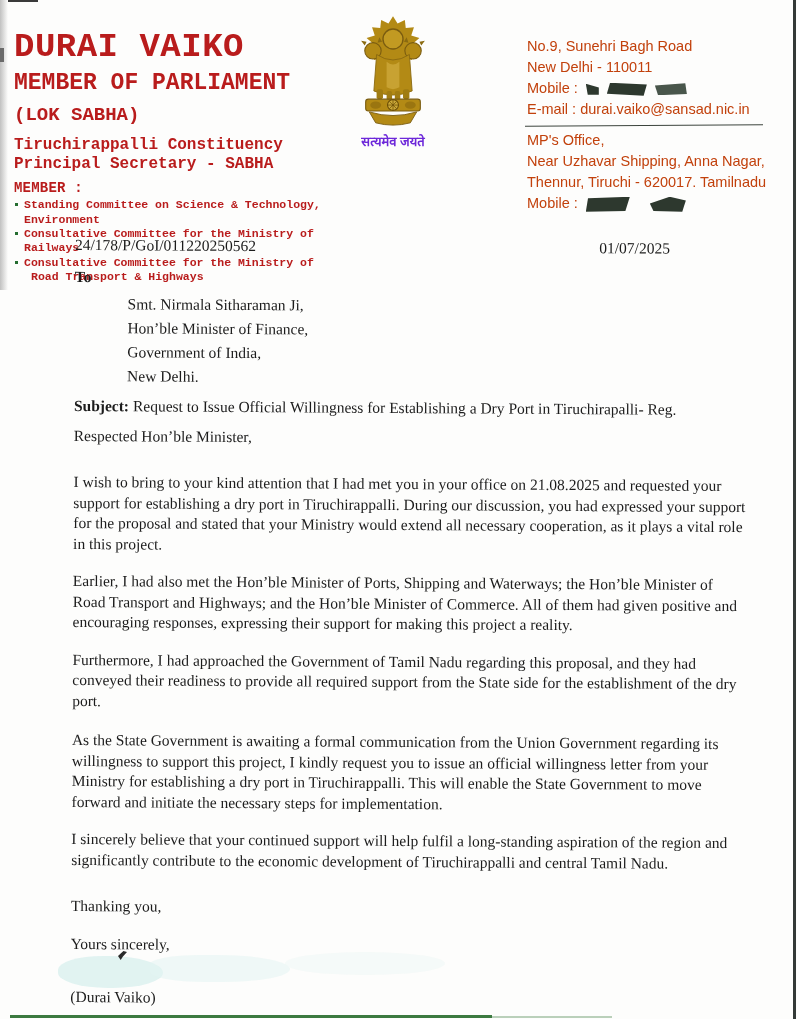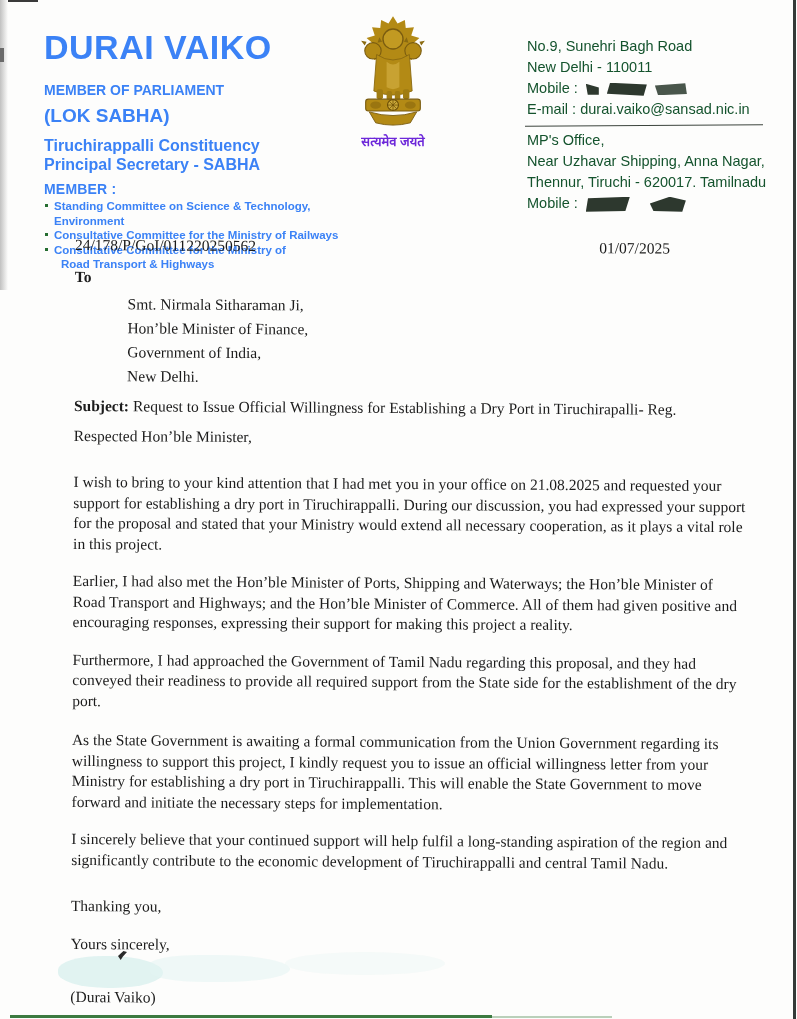--- a/index.html
+++ b/index.html
@@ -8,36 +8,36 @@
     position: relative;
     width: 797px; height: 1019px;
     margin: 0 auto;
     background: #fdfdfc;
     overflow: hidden;
     font-family: "Liberation Sans", sans-serif;
     color: #1f1f1f;
   }
 
   
-  .lh-left { position: absolute; left: 44px; top: 30px; width: 330px; color: #3b82f6; }
+  .lh-left { position: absolute; left: 14px; top: 30px; width: 330px; color: #b91c1c; font-family: Liberation Mono, monospace; }
   .mp-name { font-size: 34px; font-weight: bold; letter-spacing: 0.5px; line-height: 1.05; }
-  .mp-title { font-size: 14px; font-weight: bold; margin-top: 16px; line-height: 1.2; }
+  .mp-title { font-size: 23px; font-weight: bold; margin-top: 4px; line-height: 1.2; }
   .mp-title2 { font-size: 19px; font-weight: bold; margin-top: 7px; }
   .constituency { font-size: 16px; font-weight: bold; margin-top: 9px; line-height: 1.25; }
   .party-role { font-size: 16px; font-weight: bold; }
   .member-heading { font-size: 14px; font-weight: bold; margin-top: 7px; letter-spacing: 0.2px; }
   .membership-list { list-style: none; margin-top: 2px; }
   .membership-list li { font-size: 11.5px; font-weight: bold; line-height: 1.25; padding-left: 10px; position: relative; }
   .membership-list li::before { content: ""; position: absolute; left: 1px; top: 5px; width: 3px; height: 3px; background: #256d30; }
   .membership-list li .cont { display: block; padding-left: 7px; }
 
   .emblem-wrap { position: absolute; left: 348px; top: 14px; width: 90px; text-align: center; }
   .emblem-motto { font-size: 13px; font-weight: bold; color: #6d28d9; margin-top: 2px; white-space: nowrap; }
 
-  .lh-right { position: absolute; left: 527px; top: 36px; width: 250px; font-size: 14.5px; color: #14532d; line-height: 21px; }
+  .lh-right { position: absolute; left: 527px; top: 36px; width: 250px; font-size: 14.5px; color: #c2410c; line-height: 21px; }
   .contact-row { white-space: nowrap; }
   .redact { display: inline-block; vertical-align: middle; background: #2d382e; margin-left: 4px; }
   .r1 { width: 13px; height: 11px; clip-path: polygon(0 0, 100% 35%, 100% 100%, 15% 100%); }
   .r2 { width: 40px; height: 13px; clip-path: polygon(8% 0, 100% 15%, 92% 100%, 0 85%); }
   .r3 { width: 32px; height: 12px; background: #49564b; clip-path: polygon(0 20%, 95% 0, 100% 90%, 10% 100%); }
   .r4 { width: 44px; height: 15px; clip-path: polygon(5% 10%, 100% 0, 90% 95%, 0 100%); }
   .r5 { width: 36px; height: 15px; margin-left: 16px; clip-path: polygon(0 45%, 55% 0, 100% 25%, 90% 100%, 10% 95%); }
   .office-sep { border: none; border-top: 1.5px solid #3c443d; width: 238px; margin: 5px 0 4px -2px; transform: rotate(-0.4deg); }
 
   

